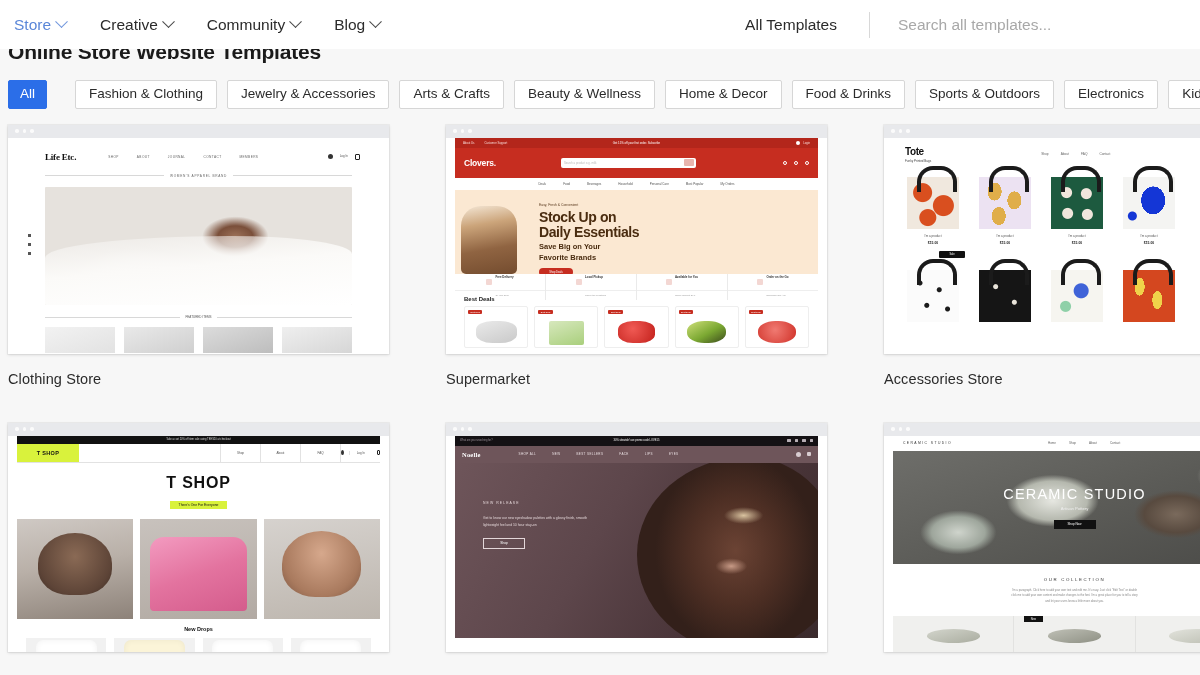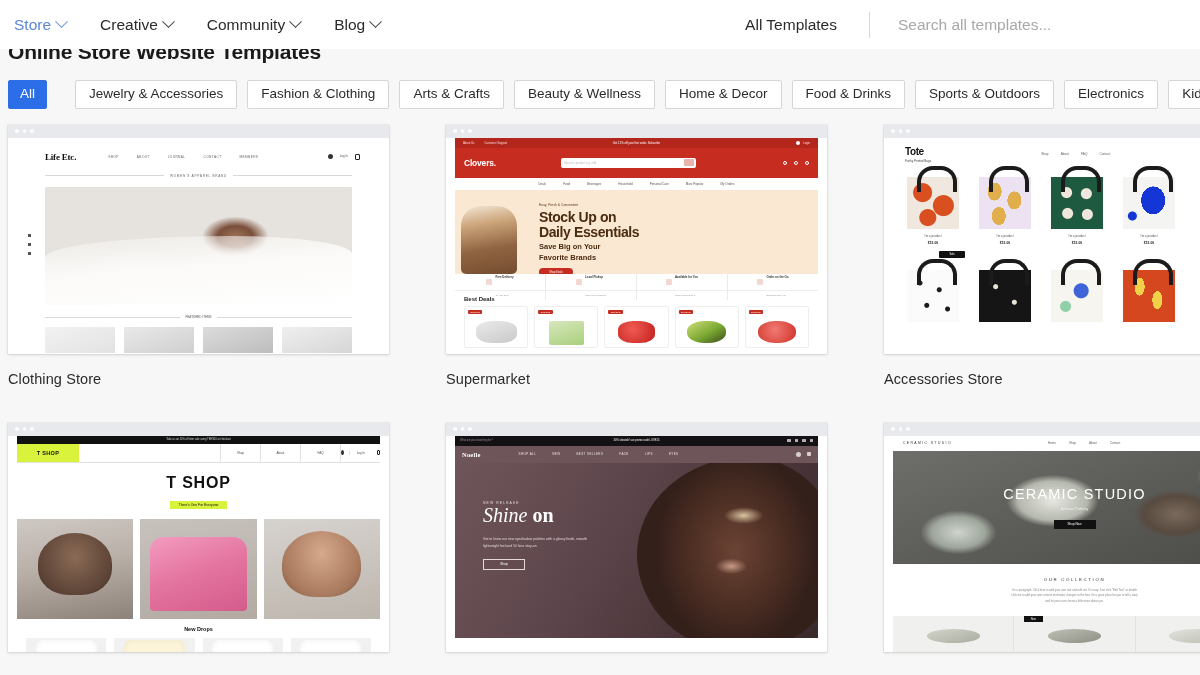--- a/index.html
+++ b/index.html
@@ -330,22 +330,22 @@
   </div>
 </div>
 
 <div class="page">
 
   <div class="page-title">Online Store Website Templates</div>
 
   <div class="filters">
     <div class="chip all">All</div>
     <div class="chip-sep"></div>
+    <div class="chip">Fashion &amp; Clothing</div>
     <div class="chip">Jewelry &amp; Accessories</div>
-    <div class="chip">Fashion &amp; Clothing</div>
     <div class="chip">Arts &amp; Crafts</div>
     <div class="chip">Beauty &amp; Wellness</div>
     <div class="chip">Home &amp; Decor</div>
     <div class="chip">Food &amp; Drinks</div>
     <div class="chip">Sports &amp; Outdoors</div>
     <div class="chip">Electronics</div>
     <div class="chip">Kids &amp; Babies</div>
   </div>
 
   <div class="grid">
@@ -656,23 +656,20 @@
               <span>EYES</span>
             </div>
             <div class="c5-right">
               <i></i>
               <i style="width:4px;height:4px;border-radius:1px"></i>
             </div>
           </div>
           <div class="c5-hero">
             <div class="c5-face"></div>
             <div class="c5-eyebrow">NEW RELEASE</div>
-            <div class="c5-t2">
-              <em>Shine</em><b style="font-weight:700"> on</b>
-            </div>
             <div class="c5-p">Get to know our new eyeshadow palettes with a glossy finish, smooth lightweight feel and 10 hour stay-on</div>
             <div class="c5-btn">Shop</div>
           </div>
         </div>
       </div>
       <div class="card-title"></div>
     </div>
 
     <div class="card row2">
       <div class="thumb">

